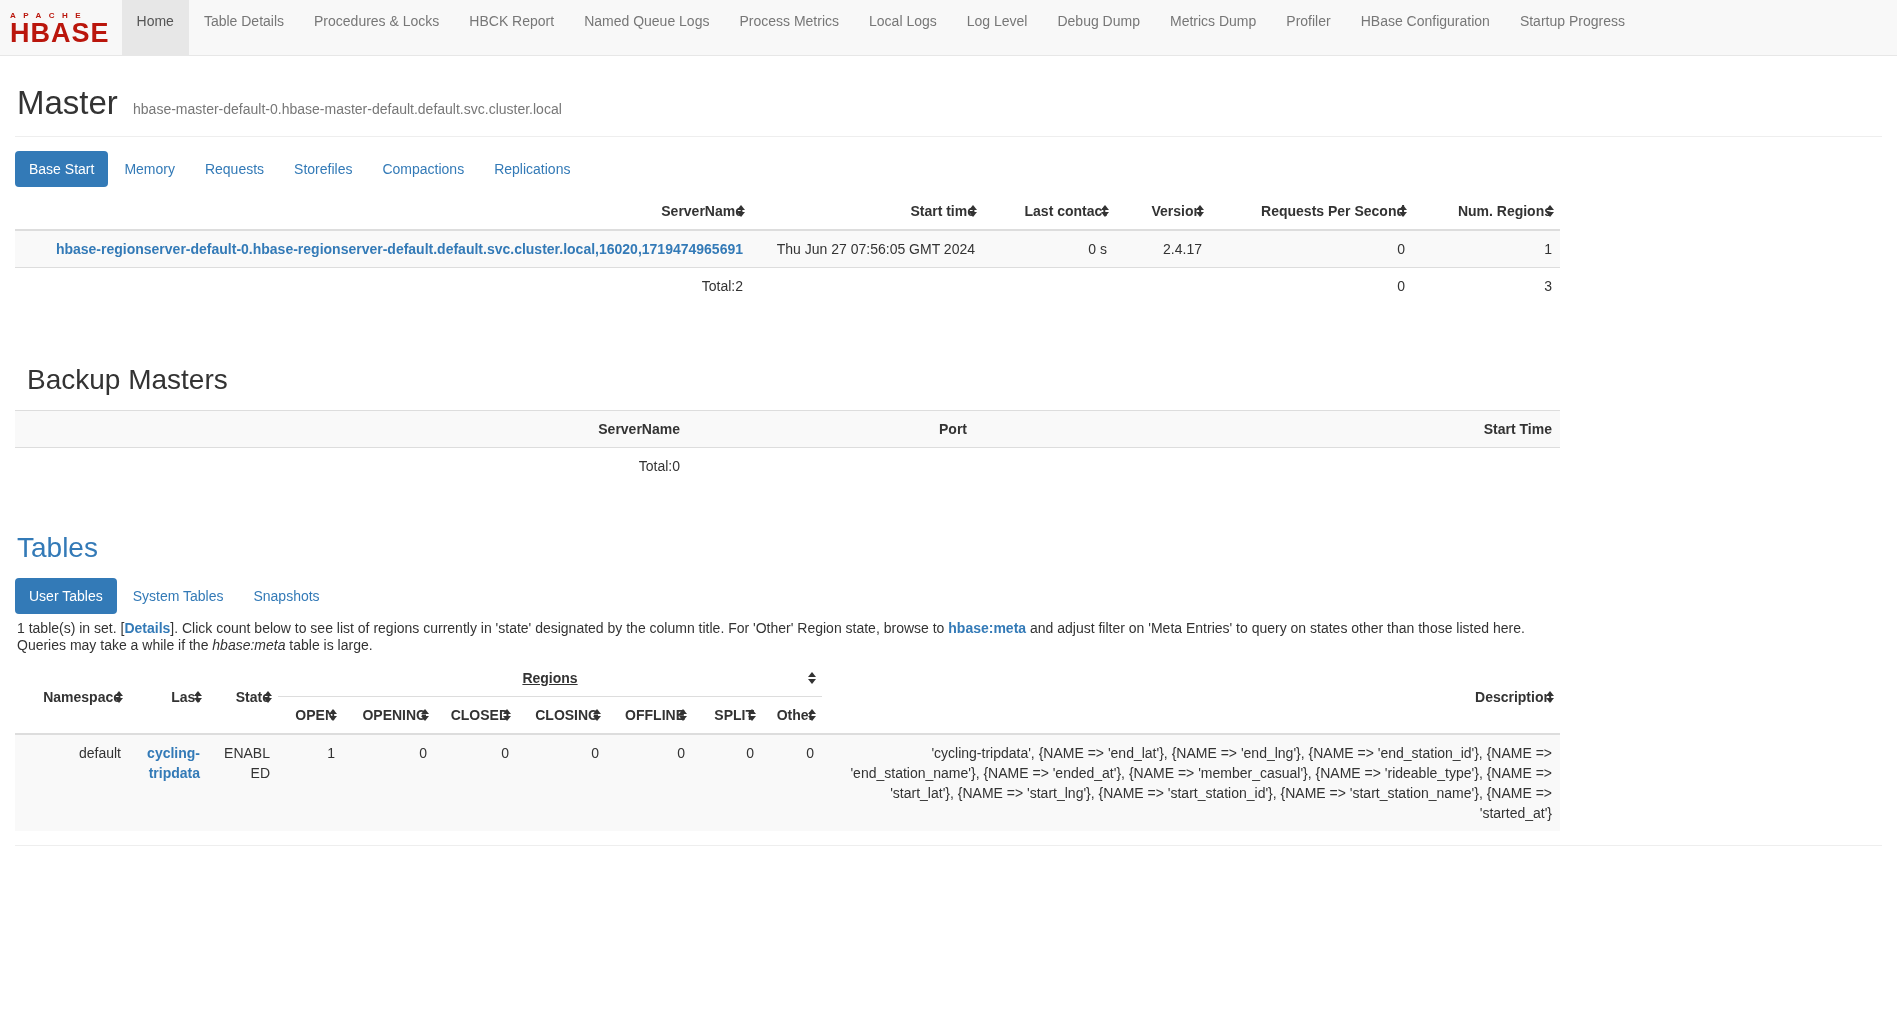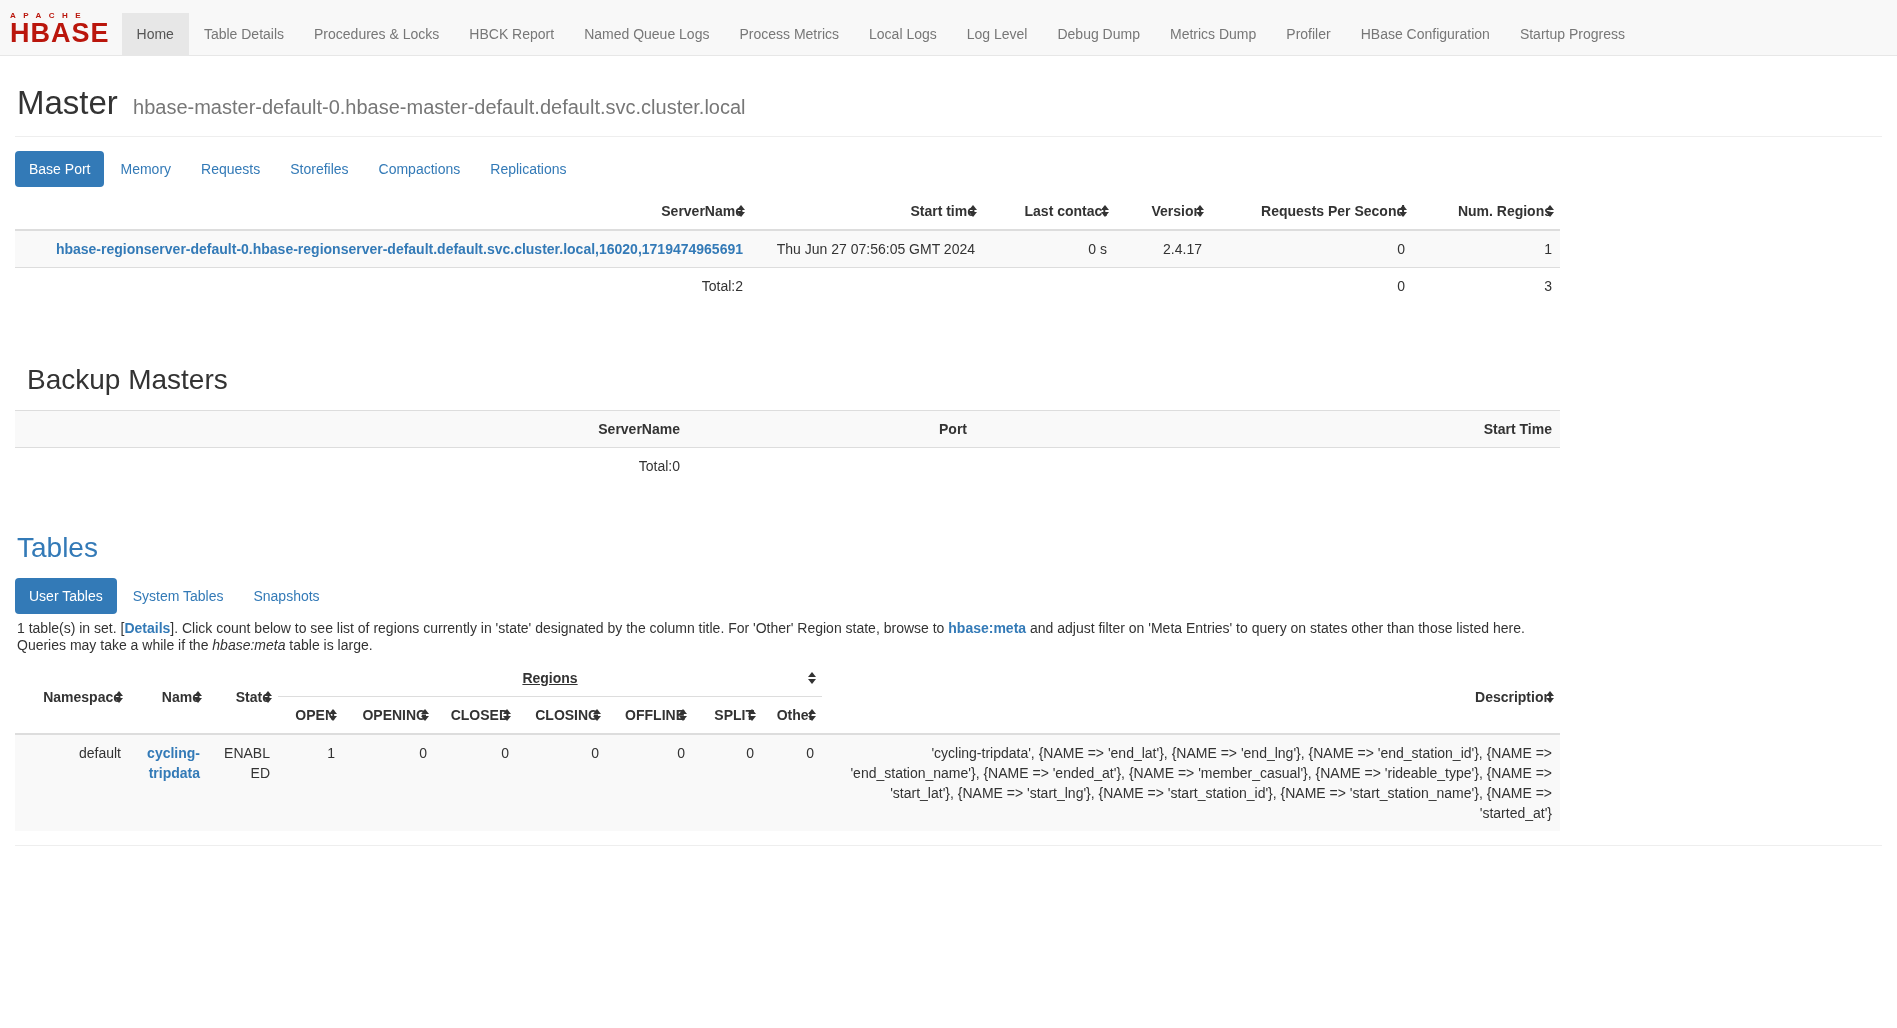--- a/index.html
+++ b/index.html
@@ -38,39 +38,39 @@
     white-space: nowrap;
   }
   .logo-bottom {
     color: var(--brand_red, #ba160c);
     font-size: 27px;
     font-weight: 800;
     letter-spacing: 1px;
     line-height: 0.85;
     white-space: nowrap;
   }
-  .nav-items { display: flex; list-style: none; margin: 0; padding: 0; align-items: flex-end; }
+  .nav-items { display: flex; list-style: none; margin: 0; padding: 0; }
   .nav-item {
     padding: 11px 15px;
     line-height: 20px;
     color: var(--muted, #777);
     cursor: pointer;
     white-space: nowrap;
   }
   .nav-item.active { background: var(--navbar_active_bg, #e7e7e7); color: #555; }
 
   
   .container { padding: 0 15px; }
   h1 {
     font-size: 33px;
     font-weight: 500;
     margin: 28px 0 12px 2px;
     color: #333;
   }
-  h1 small { font-size: 20px; font-weight: 400; color: var(--muted, #777); margin-left: 6px; }
+  h1 small { font-size: 14px; font-weight: 400; color: var(--muted, #777); margin-left: 6px; }
   hr { border: 0; border-top: 1px solid #eee; margin: 14px 0; }
   h2 { font-size: 28px; font-weight: 500; margin: 48px 0 14px 2px; }
   h2.blue { color: var(--accent, #337ab7); }
   h2.dark { color: #333; margin-top: 60px; margin-left: 12px; }
 
   
   .pills { display: flex; list-style: none; margin: 0 0 4px 0; padding: 0; }
   .pill {
     color: var(--accent, #337ab7);
     padding: 8px 14px;
@@ -157,21 +157,21 @@
 <div class="container">
 
   <h1>
     <span>Master</span>
     <small>hbase-master-default-0.hbase-master-default.default.svc.cluster.local</small>
   </h1>
   <hr>
 
 
   <ul class="pills">
-    <li class="pill active">Base Port</li>
+    <li class="pill active">Base Start</li>
     <li class="pill">Memory</li>
     <li class="pill">Requests</li>
     <li class="pill">Storefiles</li>
     <li class="pill">Compactions</li>
     <li class="pill">Replications</li>
   </ul>
 
   <table>
     <colgroup>
       <col style="width:736px">
@@ -274,21 +274,21 @@
         <col style="width:69px">
       <col style="width:60px">
         <col style="width:738px">
     </colgroup>
     <thead>
       <tr>
         <th rowspan="2"><span>Namespace</span><span class="sort-icon">
               <i class="up"></i>
               <i class="down"></i>
             </span></th>
-        <th rowspan="2"><span>Name</span><span class="sort-icon">
+        <th rowspan="2"><span>Last</span><span class="sort-icon">
               <i class="up"></i>
               <i class="down"></i>
             </span></th>
         <th rowspan="2"><span>State</span><span class="sort-icon">
               <i class="up"></i>
               <i class="down"></i>
             </span></th>
         <th colspan="7" class="group"><span>Regions</span><span class="sort-icon">
               <i class="up"></i>
               <i class="down"></i>

